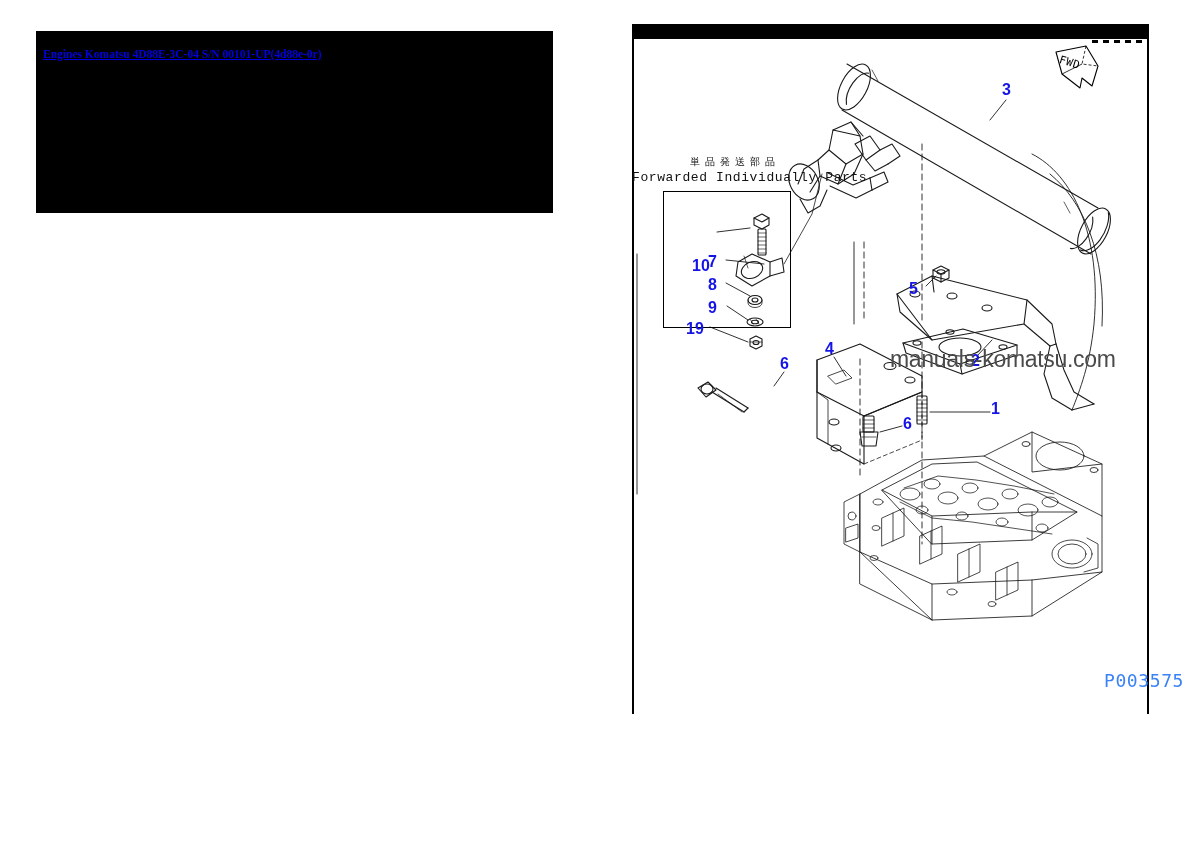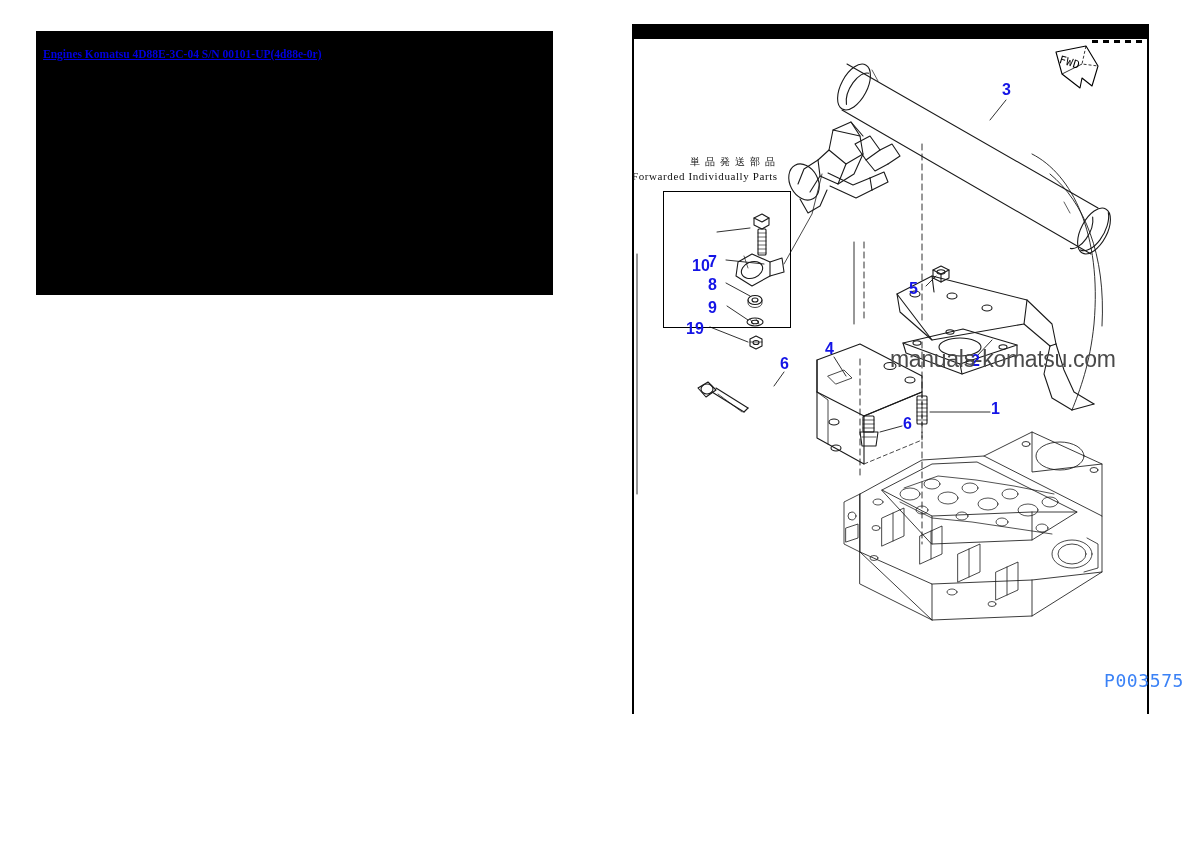--- a/index.html
+++ b/index.html
@@ -14,21 +14,21 @@
     font-family: "Liberation Sans", sans-serif;
     overflow: hidden;
   }
 
   
   #left-panel {
     position: absolute;
     left: 36px;
     top: 31px;
     width: 517px;
-    height: 264px;
+    height: 182px;
     background: #000000;
   }
   #catalog-title-link {
     position: absolute;
     left: 7px;
     top: 17px;
     font-family: "Liberation Serif", serif;
     font-size: 11.5px;
     font-weight: bold;
     color: #0000e0;
@@ -122,22 +122,22 @@
     font-size: 10px;
     color: #111111;
     letter-spacing: 5px;
     white-space: nowrap;
     margin-left: 20px;
   }
   #inset-caption-en {
     position: absolute;
     left: 0px;
     top: 146px;
-    font-family: Liberation Serif, serif;
-    font-size: 11px;
+    font-family: Liberation Mono, monospace;
+    font-size: 13px;
     color: #111111;
     letter-spacing: 0.6px;
     white-space: nowrap;
   }
 
   
   #fwd-marker {
     position: absolute;
     left: 420px;
     top: 20px;

